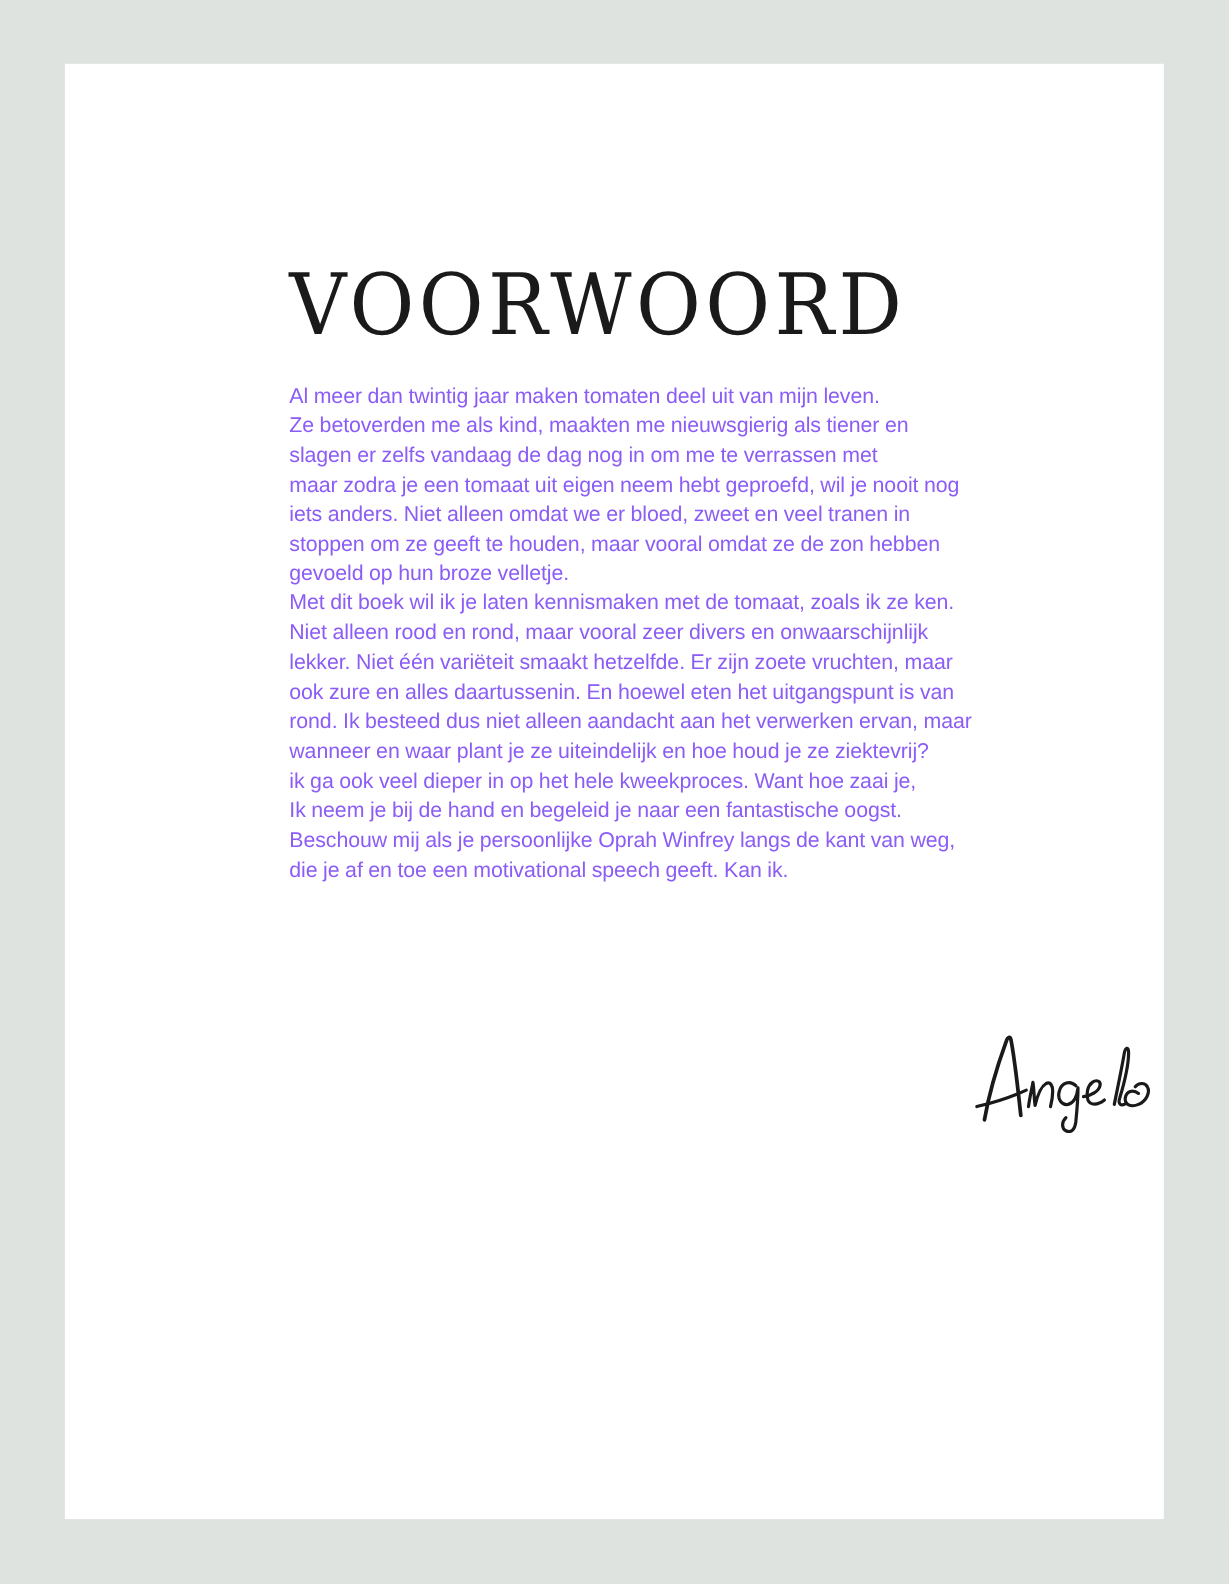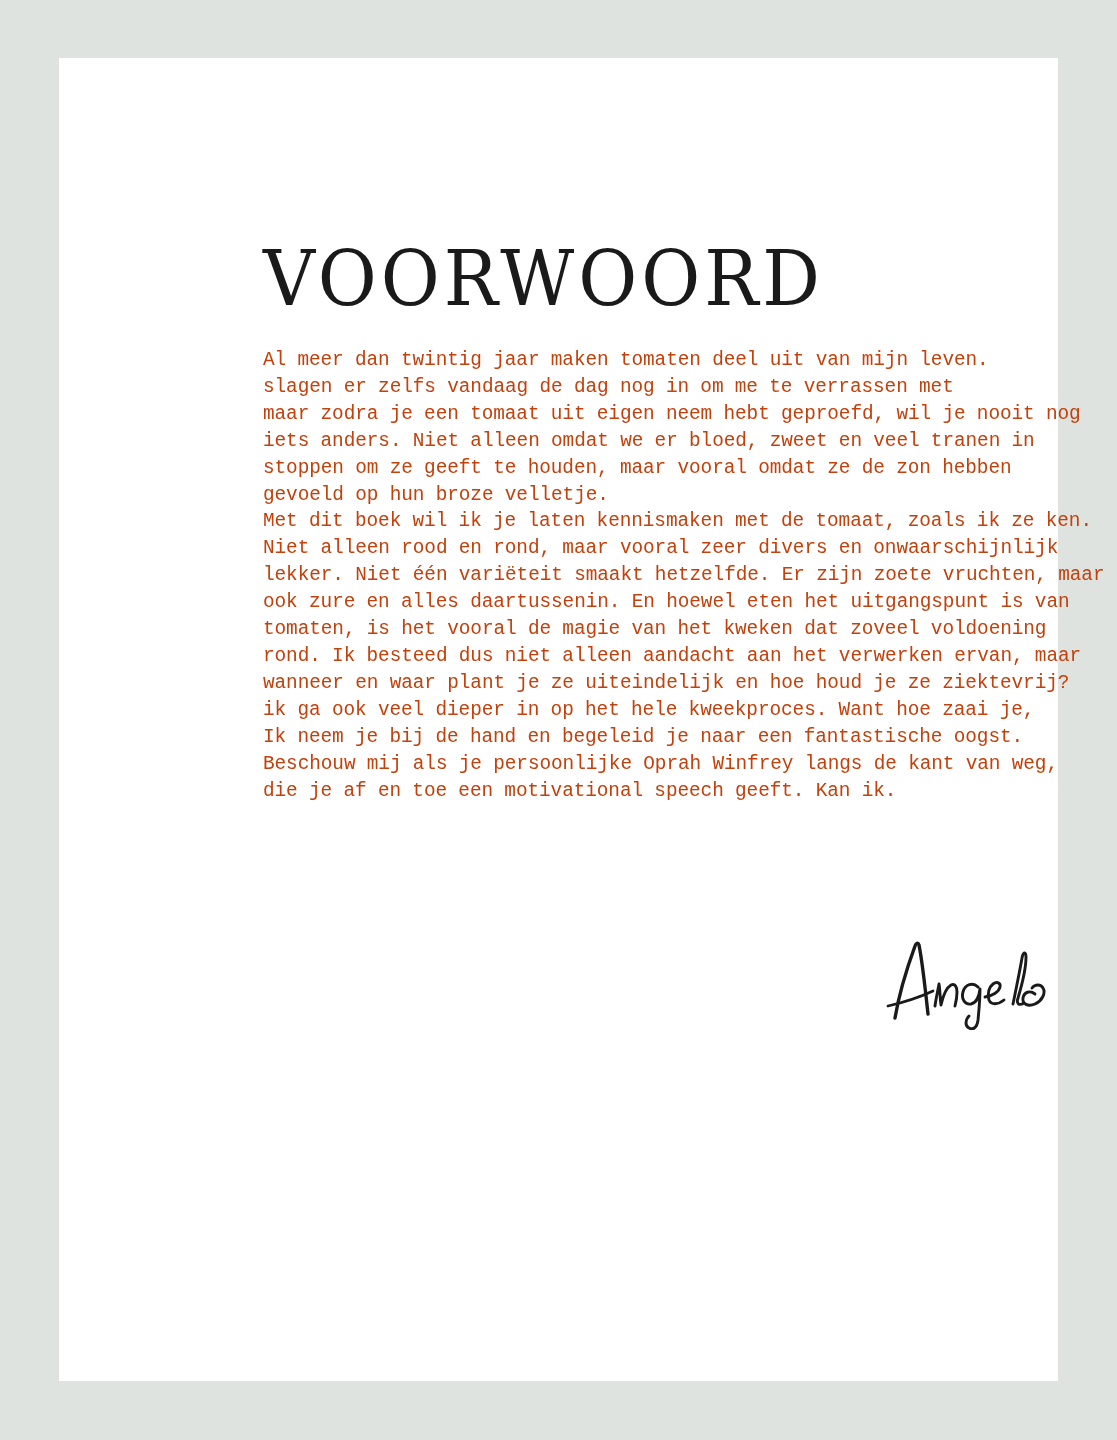--- a/index.html
+++ b/index.html
@@ -99,37 +99,37 @@
 <body style="background: rgb(223, 227, 224);">
 
 <div class="page-canvas" style="background: rgb(223, 227, 224);">
 
   <div class="paper" style="background: rgb(255, 255, 255);">
 
     <div class="content">
 
       <h1 class="chapter-title" style="color: rgb(26, 26, 26);">VOORWOORD</h1>
 
-      <div class="body-copy" style="color: #c2410c; font-family: Liberation Mono, monospace;">
+      <div class="body-copy" style="color: #8b5cf6;">
 
         <p class="para">
           <span class="line">Al meer dan twintig jaar maken tomaten deel uit van mijn leven.</span>
+          <span class="line">Ze betoverden me als kind, maakten me nieuwsgierig als tiener en</span>
           <span class="line">slagen er zelfs vandaag de dag nog in om me te verrassen met</span>
           <span class="line">maar zodra je een tomaat uit eigen neem hebt geproefd, wil je nooit nog</span>
           <span class="line">iets anders. Niet alleen omdat we er bloed, zweet en veel tranen in</span>
           <span class="line">stoppen om ze geeft te houden, maar vooral omdat ze de zon hebben</span>
           <span class="line">gevoeld op hun broze velletje.</span>
         </p>
 
         <p class="para">
           <span class="line">Met dit boek wil ik je laten kennismaken met de tomaat, zoals ik ze ken.</span>
           <span class="line">Niet alleen rood en rond, maar vooral zeer divers en onwaarschijnlijk</span>
           <span class="line">lekker. Niet één variëteit smaakt hetzelfde. Er zijn zoete vruchten, maar</span>
           <span class="line">ook zure en alles daartussenin. En hoewel eten het uitgangspunt is van</span>
-          <span class="line">tomaten, is het vooral de magie van het kweken dat zoveel voldoening</span>
           <span class="line">rond. Ik besteed dus niet alleen aandacht aan het verwerken ervan, maar</span>
           <span class="line">wanneer en waar plant je ze uiteindelijk en hoe houd je ze ziektevrij?</span>
           <span class="line">ik ga ook veel dieper in op het hele kweekproces. Want hoe zaai je,</span>
         </p>
 
         <p class="para">
           <span class="line">Ik neem je bij de hand en begeleid je naar een fantastische oogst.</span>
           <span class="line">Beschouw mij als je persoonlijke Oprah Winfrey langs de kant van weg,</span>
           <span class="line">die je af en toe een motivational speech geeft. Kan ik.</span>
         </p>

